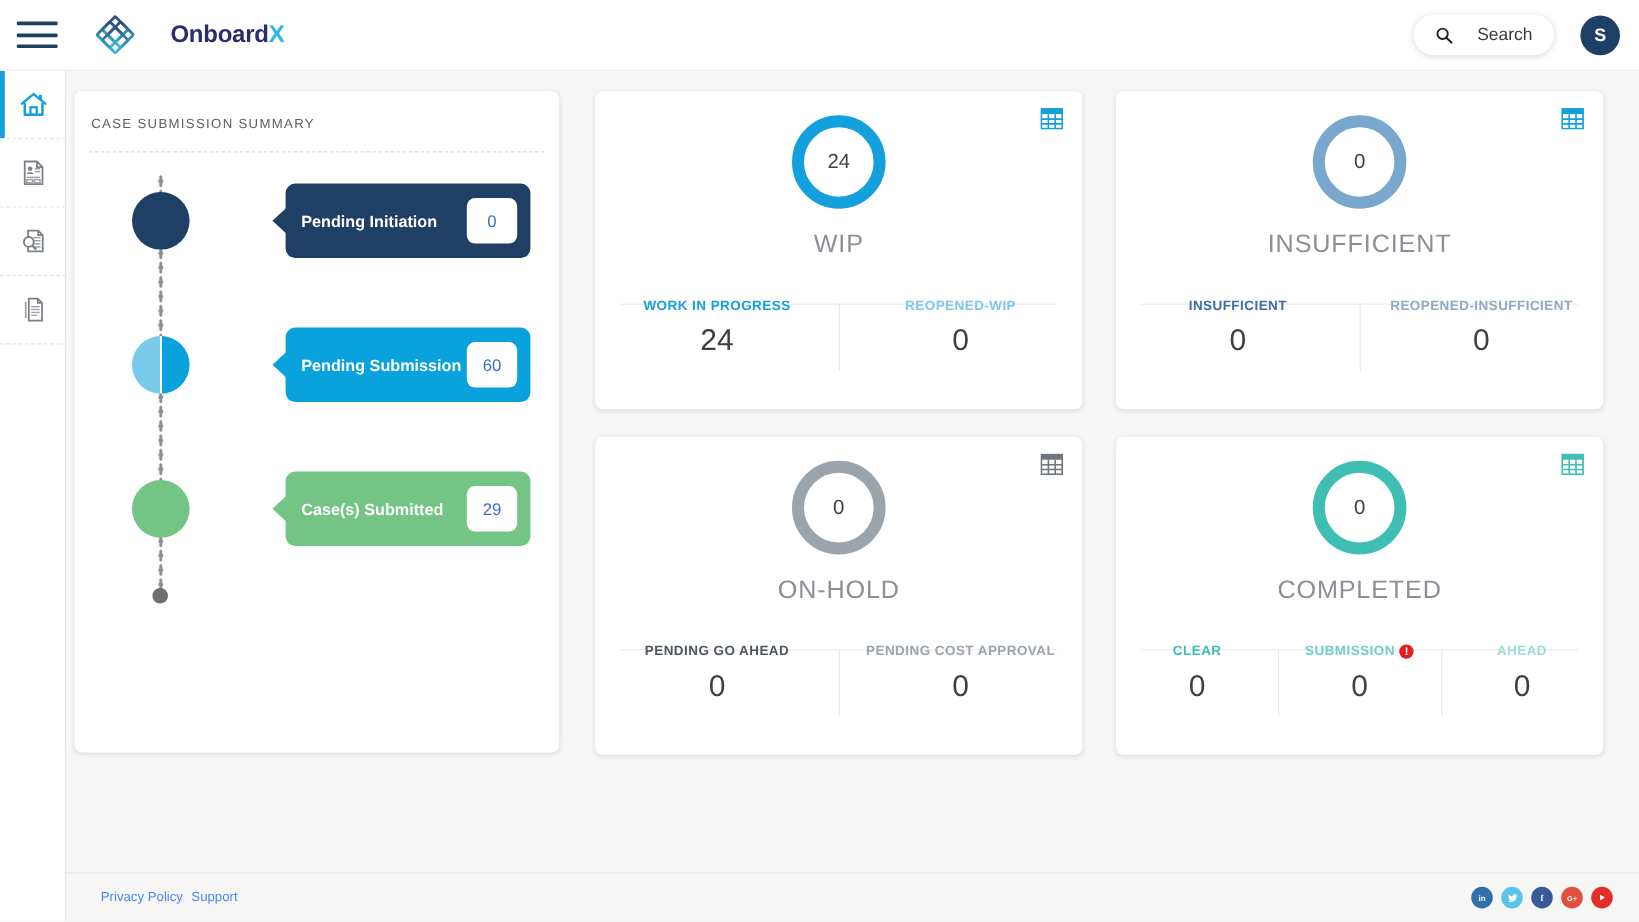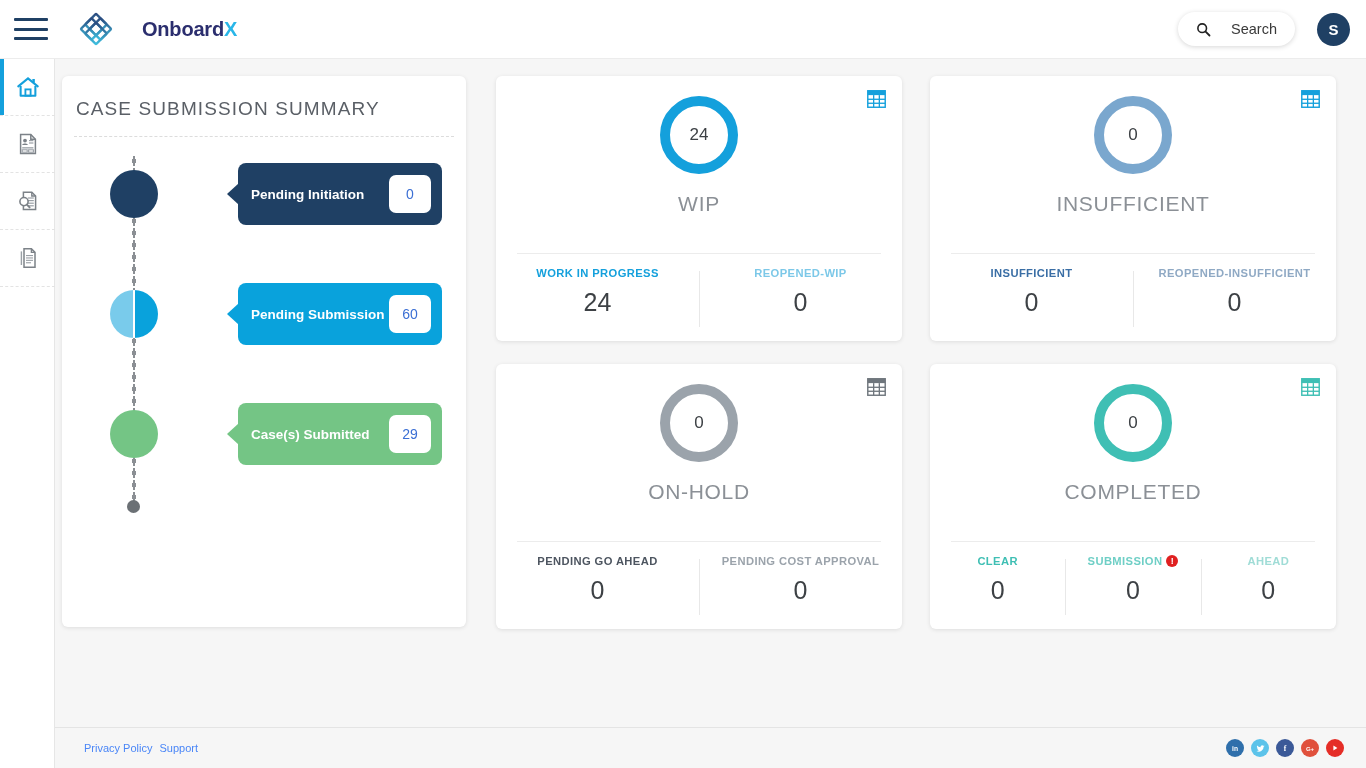--- a/index.html
+++ b/index.html
@@ -60,21 +60,21 @@
   .content { position: absolute; top: 59px; left: 55px; width: 1311px; height: 709px; }
 
   .panel {
     position: absolute; background: #ffffff; border-radius: 6px;
     box-shadow: 0 1px 4px rgba(0,0,0,0.10);
   }
 
   
   #summary-panel { left: 7px; top: 17px; width: 404px; height: 551px; }
   .panel-title {
-    font-size: 19px; color: #5a5f66; letter-spacing: 1.1px;
+    font-size: 11px; color: #5a5f66; letter-spacing: 1.1px;
     padding: 22px 16px 0 14px; font-weight: normal;
   }
   .panel-divider { margin: 16px 12px 0 12px; border-top: 1px dashed #dcdcdc; }
 
   .timeline { position: relative; margin-top: 18px; height: 380px; }
   .tl-dots { position: absolute; left: 70px; top: 0; width: 4px; height: 348px;
     background-image: radial-gradient(#8b8f94 1.6px, transparent 1.7px);
     background-size: 4px 12px; background-repeat: repeat-y; }
   .node { position: absolute; left: 48px; border-radius: 50%; }
   .node-1 { top: 15px; width: 48px; height: 48px; background: #1f4064; }
@@ -117,21 +117,21 @@
   .ring-wrap { display: flex; flex-direction: column; align-items: center; padding-top: 20px; }
   .ring {
     width: 78px; height: 78px; border-radius: 50%; border-width: 10px; border-style: solid;
     display: flex; align-items: center; justify-content: center;
     font-size: 17px; color: #3d4145; background: #fff;
   }
   .ring-label { margin-top: 18px; font-size: 21px; color: #8b9096; letter-spacing: 0.7px; }
 
   .card-sep { position: absolute; left: 21px; right: 21px; top: 177px; border-top: 1px solid #ececec; }
 
-  .metrics { position: absolute; left: 0; top: 191px; width: 100%; display: flex; align-items: flex-end; }
+  .metrics { position: absolute; left: 0; top: 173px; width: 100%; display: flex; align-items: flex-end; }
   .metric { flex: 1; text-align: center; position: relative; cursor: pointer; }
   .metric + .metric::before {
     content: ""; position: absolute; left: 0; top: 4px; height: 56px; width: 1px; background: #e8e8e8;
   }
   .metric .m-label { font-size: 11.2px; font-weight: bold; letter-spacing: 0.4px;
     display: flex; align-items: center; justify-content: center; gap: 4px; }
   .metric .m-value { font-size: 25px; color: #3d4145; margin-top: 9px; font-weight: normal; }
 
   .warn-dot { width: 12px; height: 12px; border-radius: 50%; background: #e02020;
     color: #fff; font-size: 9px; font-weight: bold; line-height: 12px; display: inline-block;

